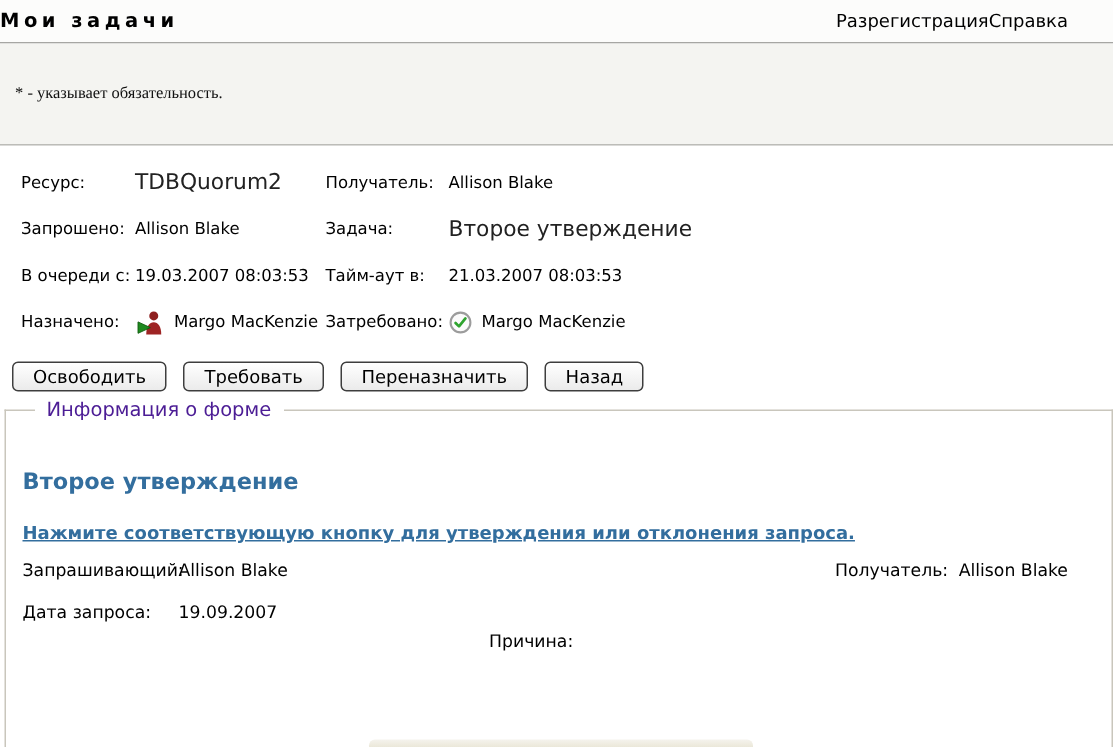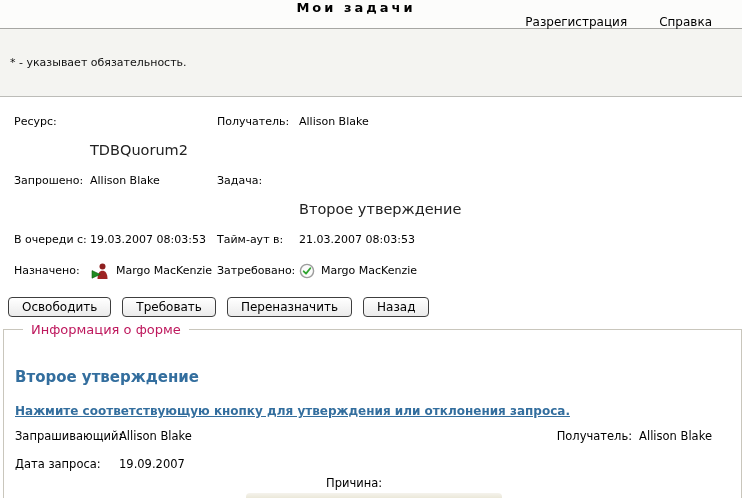--- a/index.html
+++ b/index.html
@@ -2,49 +2,49 @@
 <html><head>
 <meta charset="utf-8">
 <style>
   * { margin:0; padding:0; box-sizing:border-box; }
   html,body { background:#fff; }
   body { font-family:"DejaVu Sans","Liberation Sans",sans-serif; font-size:11px; color:#000; }
   .page { position:relative; width:742px; height:498px; overflow:hidden; background:#fff; }
 
   
   .header { height:29px; display:flex; align-items:center; padding:0 30px 0 0;
-            background:#fcfcfb; border-bottom:1px solid #a6a6a3; box-shadow:0 1px 0 #e9e9e6;flex-direction:column; }
+            background:#fcfcfb; border-bottom:1px solid #a6a6a3; box-shadow:0 1px 0 #e9e9e6; }
   .header-title { font-size:13px; font-weight:bold; letter-spacing:3px; }
-  .header-links { margin-left:auto; display:flex; gap:32px; }
+  .header-links { margin-left:auto; display:flex; }
   .header-link { font-size:12px; cursor:pointer; }
 
   
   .panel { height:68px; background:#f4f4f1; border-bottom:1px solid #bcbcb8; padding:10px 10px 0 10px; }
   .section-title { font-size:13px; color:#8f8f8f; }
-  .required-note { font-size:11px; margin-top:17px; color:#111; }
+  .required-note { font-size:11px; margin-top:17px; color:#111;font-family:Liberation Serif, serif; }
 
   
   .fields { padding:9px 0 4px 14px; }
   .fgrid { display:grid; grid-template-columns:76px 127px 82px 1fr; }
   .cell { height:31px; display:flex; align-items:center; white-space:nowrap; }
   .lbl { font-size:11px; }
   .val { font-size:11px; }
-  .big { font-size:14.5px; color:#222;margin-top:28px; }
+  .big { font-size:14.5px; color:#222; }
   .with-icon { gap:6px; }
 
   
   .actions { display:flex; padding:7px 0 5px 8px; }
   .btn { font-family:inherit; font-size:12px; color:#000; height:20px; padding:0 13px;
          border:1px solid #3e3e3e; border-radius:4px;
          background:linear-gradient(#ffffff,#ebebeb); margin-right:11px; cursor:pointer; }
 
   
   .form-fieldset { margin-left:3px; border:1px solid #c9c6bc; border-bottom:none;
                    padding:0 0 30px 11px; min-height:240px; }
-  .form-fieldset legend { color:#be185d; font-size:13px; padding:0 8px; margin-left:8px; }
+  .form-fieldset legend { color:#4c1d95; font-size:13px; padding:0 8px; margin-left:8px; }
   .form-title { margin-top:31px; color:#336e9e; font-size:15px; font-weight:bold; }
   .instruction { margin-top:18px; color:#336e9e; font-size:12px; font-weight:bold;text-decoration:underline; }
   .form-row { display:flex; align-items:center; }
   .flabel { width:104px; font-size:11.5px; flex:0 0 104px; }
   .fvalue { font-size:11.5px; }
   .row-requester { margin-top:11px; }
   .recipient-right { margin-left:auto; margin-right:29px; display:flex; gap:7px; }
   .row-date { margin-top:14px;align-items:flex-end; }
   .row-reason { margin-top:5px;flex-direction:column; }
   .reason-input { width:200px; height:18px; background:#e7e7e5; border:1px solid #8ba1b9;

